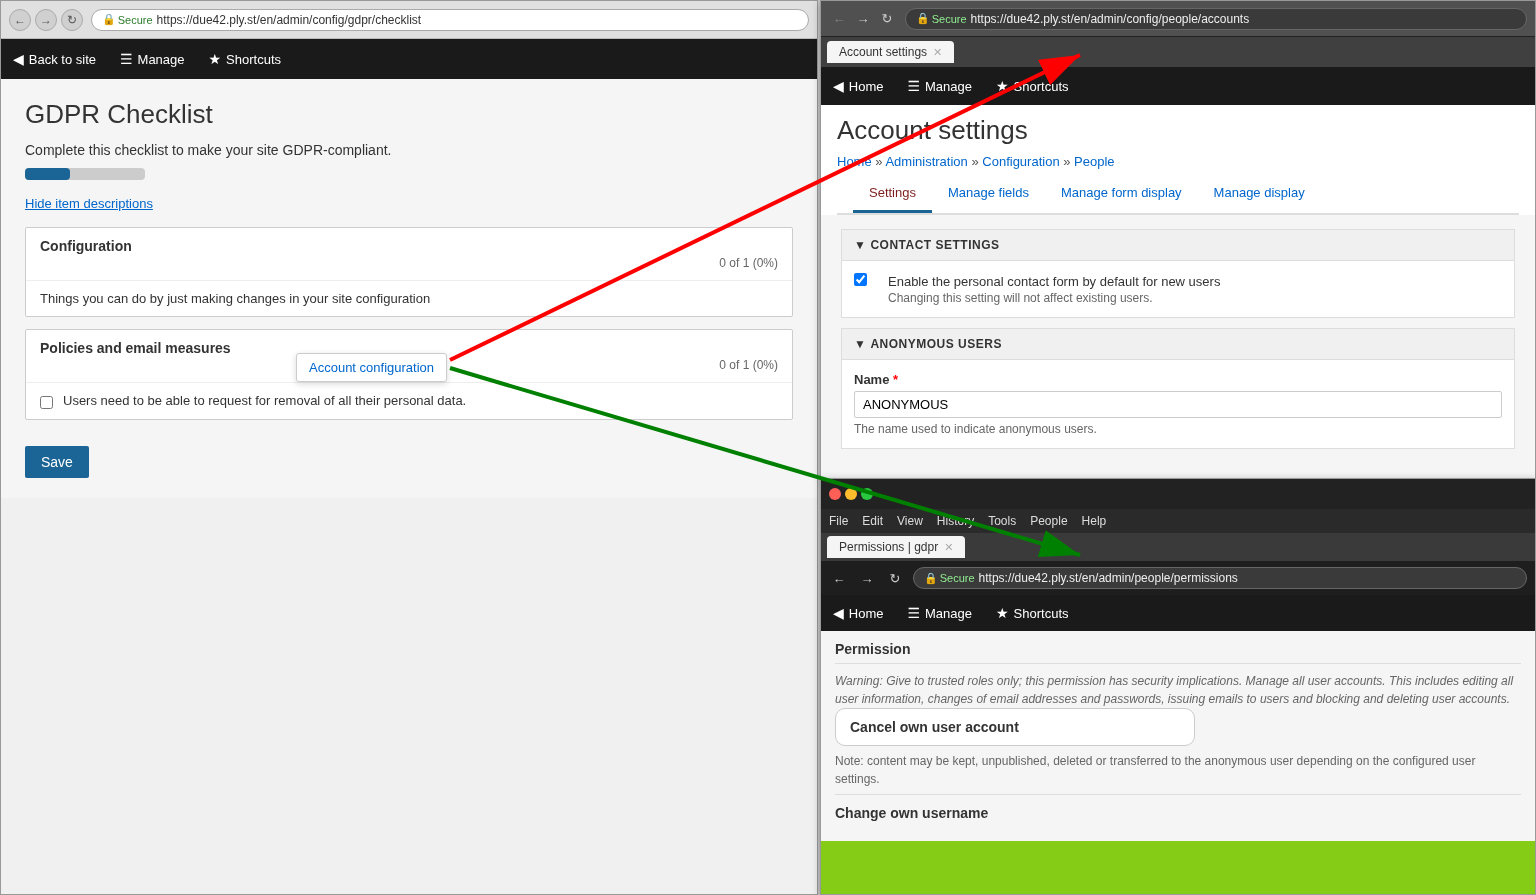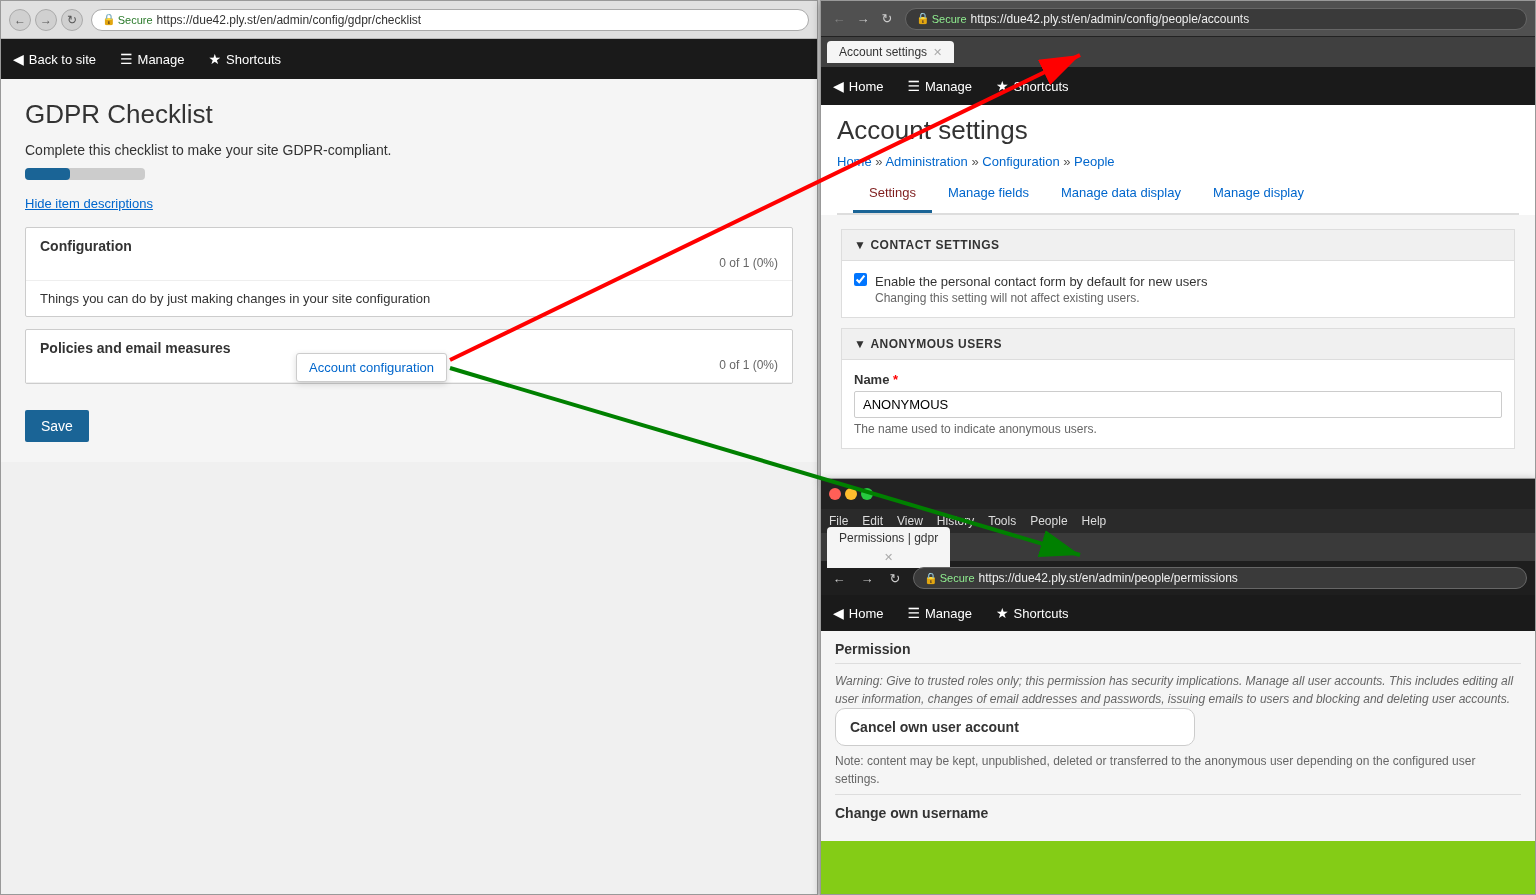--- a/index.html
+++ b/index.html
@@ -300,21 +300,21 @@
 
     .section-body {
       background: white;
       border: 1px solid #ddd;
       border-top: none;
       padding: 12px;
       margin-bottom: 10px;
     }
 
     .contact-checkbox-row {
-      display: flex; align-items: flex-start; gap: 8px;
+      display: flex; align-items: flex-start; gap: 21px;
     }
 
     .contact-checkbox-text { font-size: 13px; color: #333; line-height: 1.4; }
     .contact-sub { font-size: 12px; color: #666; }
 
     .field-label {
       font-size: 13px; font-weight: bold; color: #333; margin-bottom: 4px;
     }
 
     .required-star { color: red; }
@@ -357,21 +357,21 @@
       padding: 2px 8px;
       font-size: 12px;
       height: 24px;
     }
 
     .third-browser .tab-bar {
       background: #3a3a3a;
       height: 28px;
     }
 
-    .third-browser .tab-item { background: #252525; flex-direction: column; }
+    .third-browser .tab-item { background: #252525; }
     .third-browser .tab-item.active { background: #f5f5f5; }
 
     .third-browser .admin-toolbar {
       background: #1a1a1a;
       height: 36px;
     }
 
     .permissions-content {
       padding: 10px 14px;
       background: #f5f5f5;
@@ -493,20 +493,24 @@
       <div class="checklist-body">
         <span class="checklist-text">Things you can do by just making changes in your site configuration</span>
       </div>
     </div>
 
     
     <div class="checklist-section">
       <div class="checklist-header">
         <div class="checklist-header-title">Policies and email measures</div>
         <div class="checklist-header-sub">0 of 1 (0%)</div>
+      </div>
+      <div class="checklist-body">
+        <input type="checkbox" style="">
+        <span class="checklist-text">Users need to be able to request for removal of all their personal data.</span>
       </div>
     </div>
 
     <button class="save-btn">Save</button>
   </div>
 
   <div class="tooltip-popup">
     <span>Account configuration</span>
   </div>
 </div>
@@ -554,21 +558,21 @@
       <a href="#">Administration</a>
       <span> » </span>
       <a href="#">Configuration</a>
       <span> » </span>
       <a href="#">People</a>
     </div>
     <div class="account-settings-tabs">
       <div class="settings-tab active">Settings</div>
       <div class="settings-tab">Manage fields</div>
       <div class="settings-tab">
-        <span>Manage data display</span>
+        <span>Manage form display</span>
       </div>
       <div class="settings-tab">Manage display</div>
     </div>
   </div>
 
   <div class="account-page-content">
 
     <div class="section-header">
       <span>▼</span>
       <span>CONTACT SETTINGS</span>

